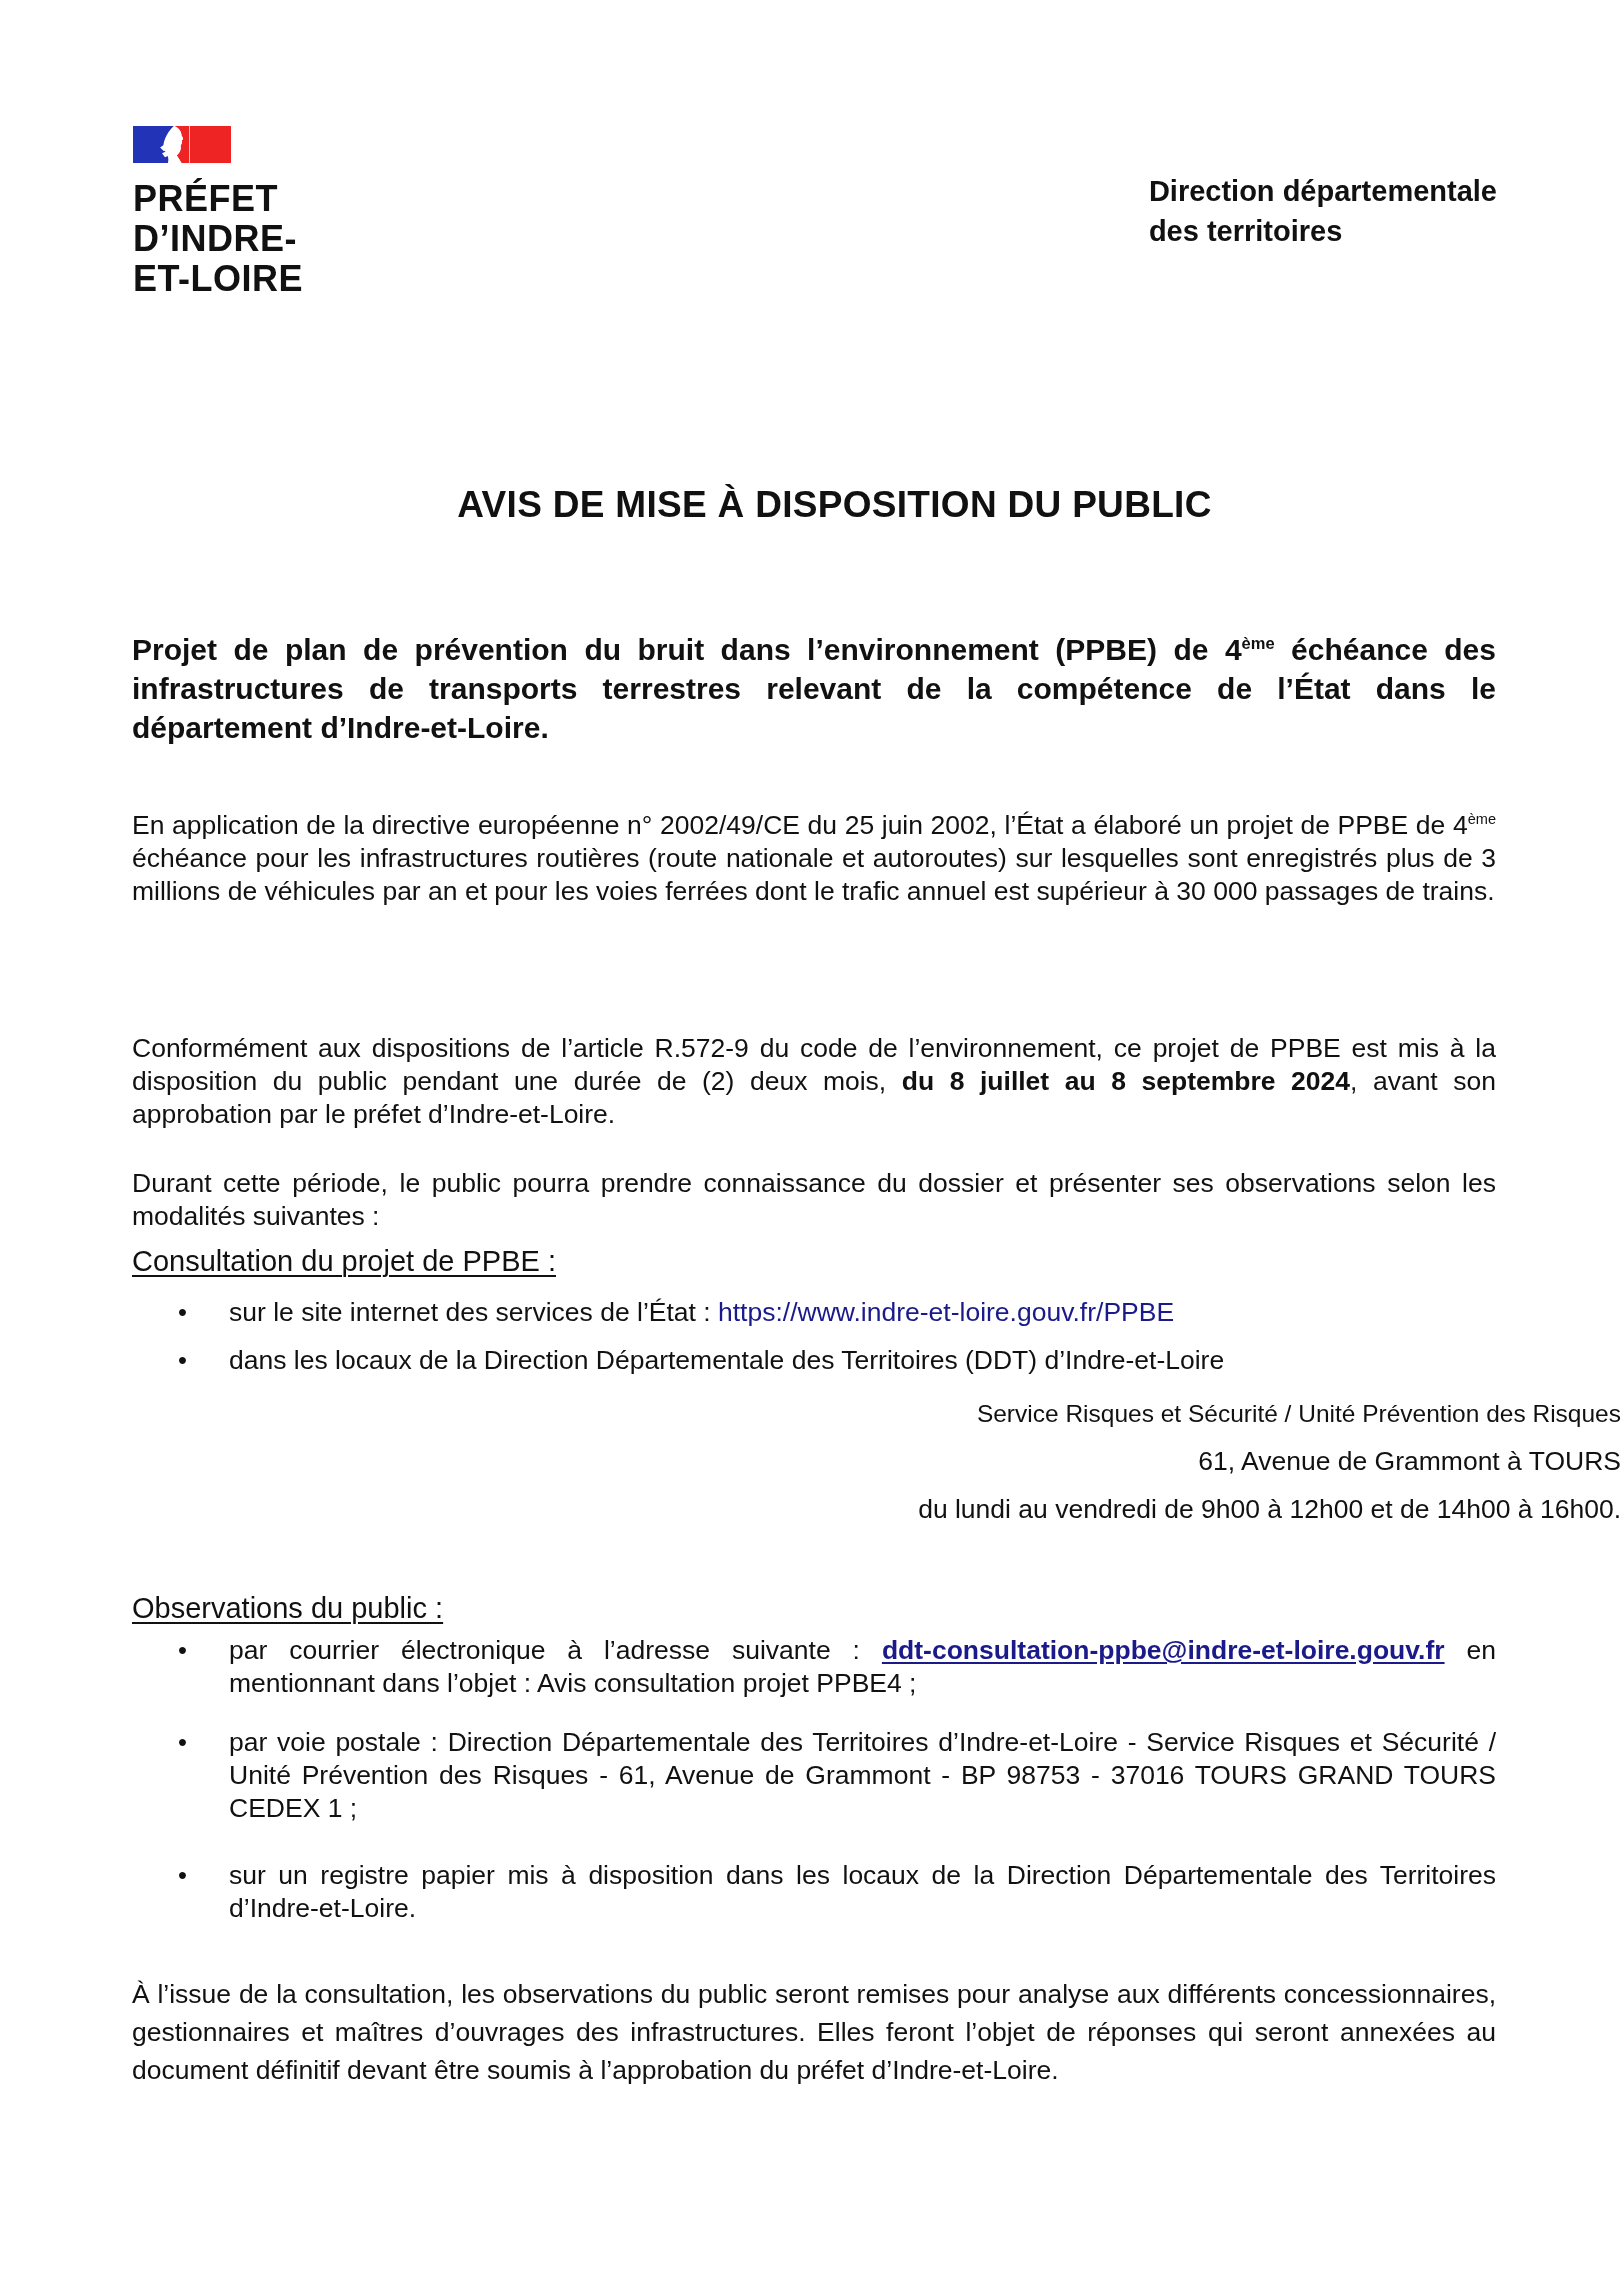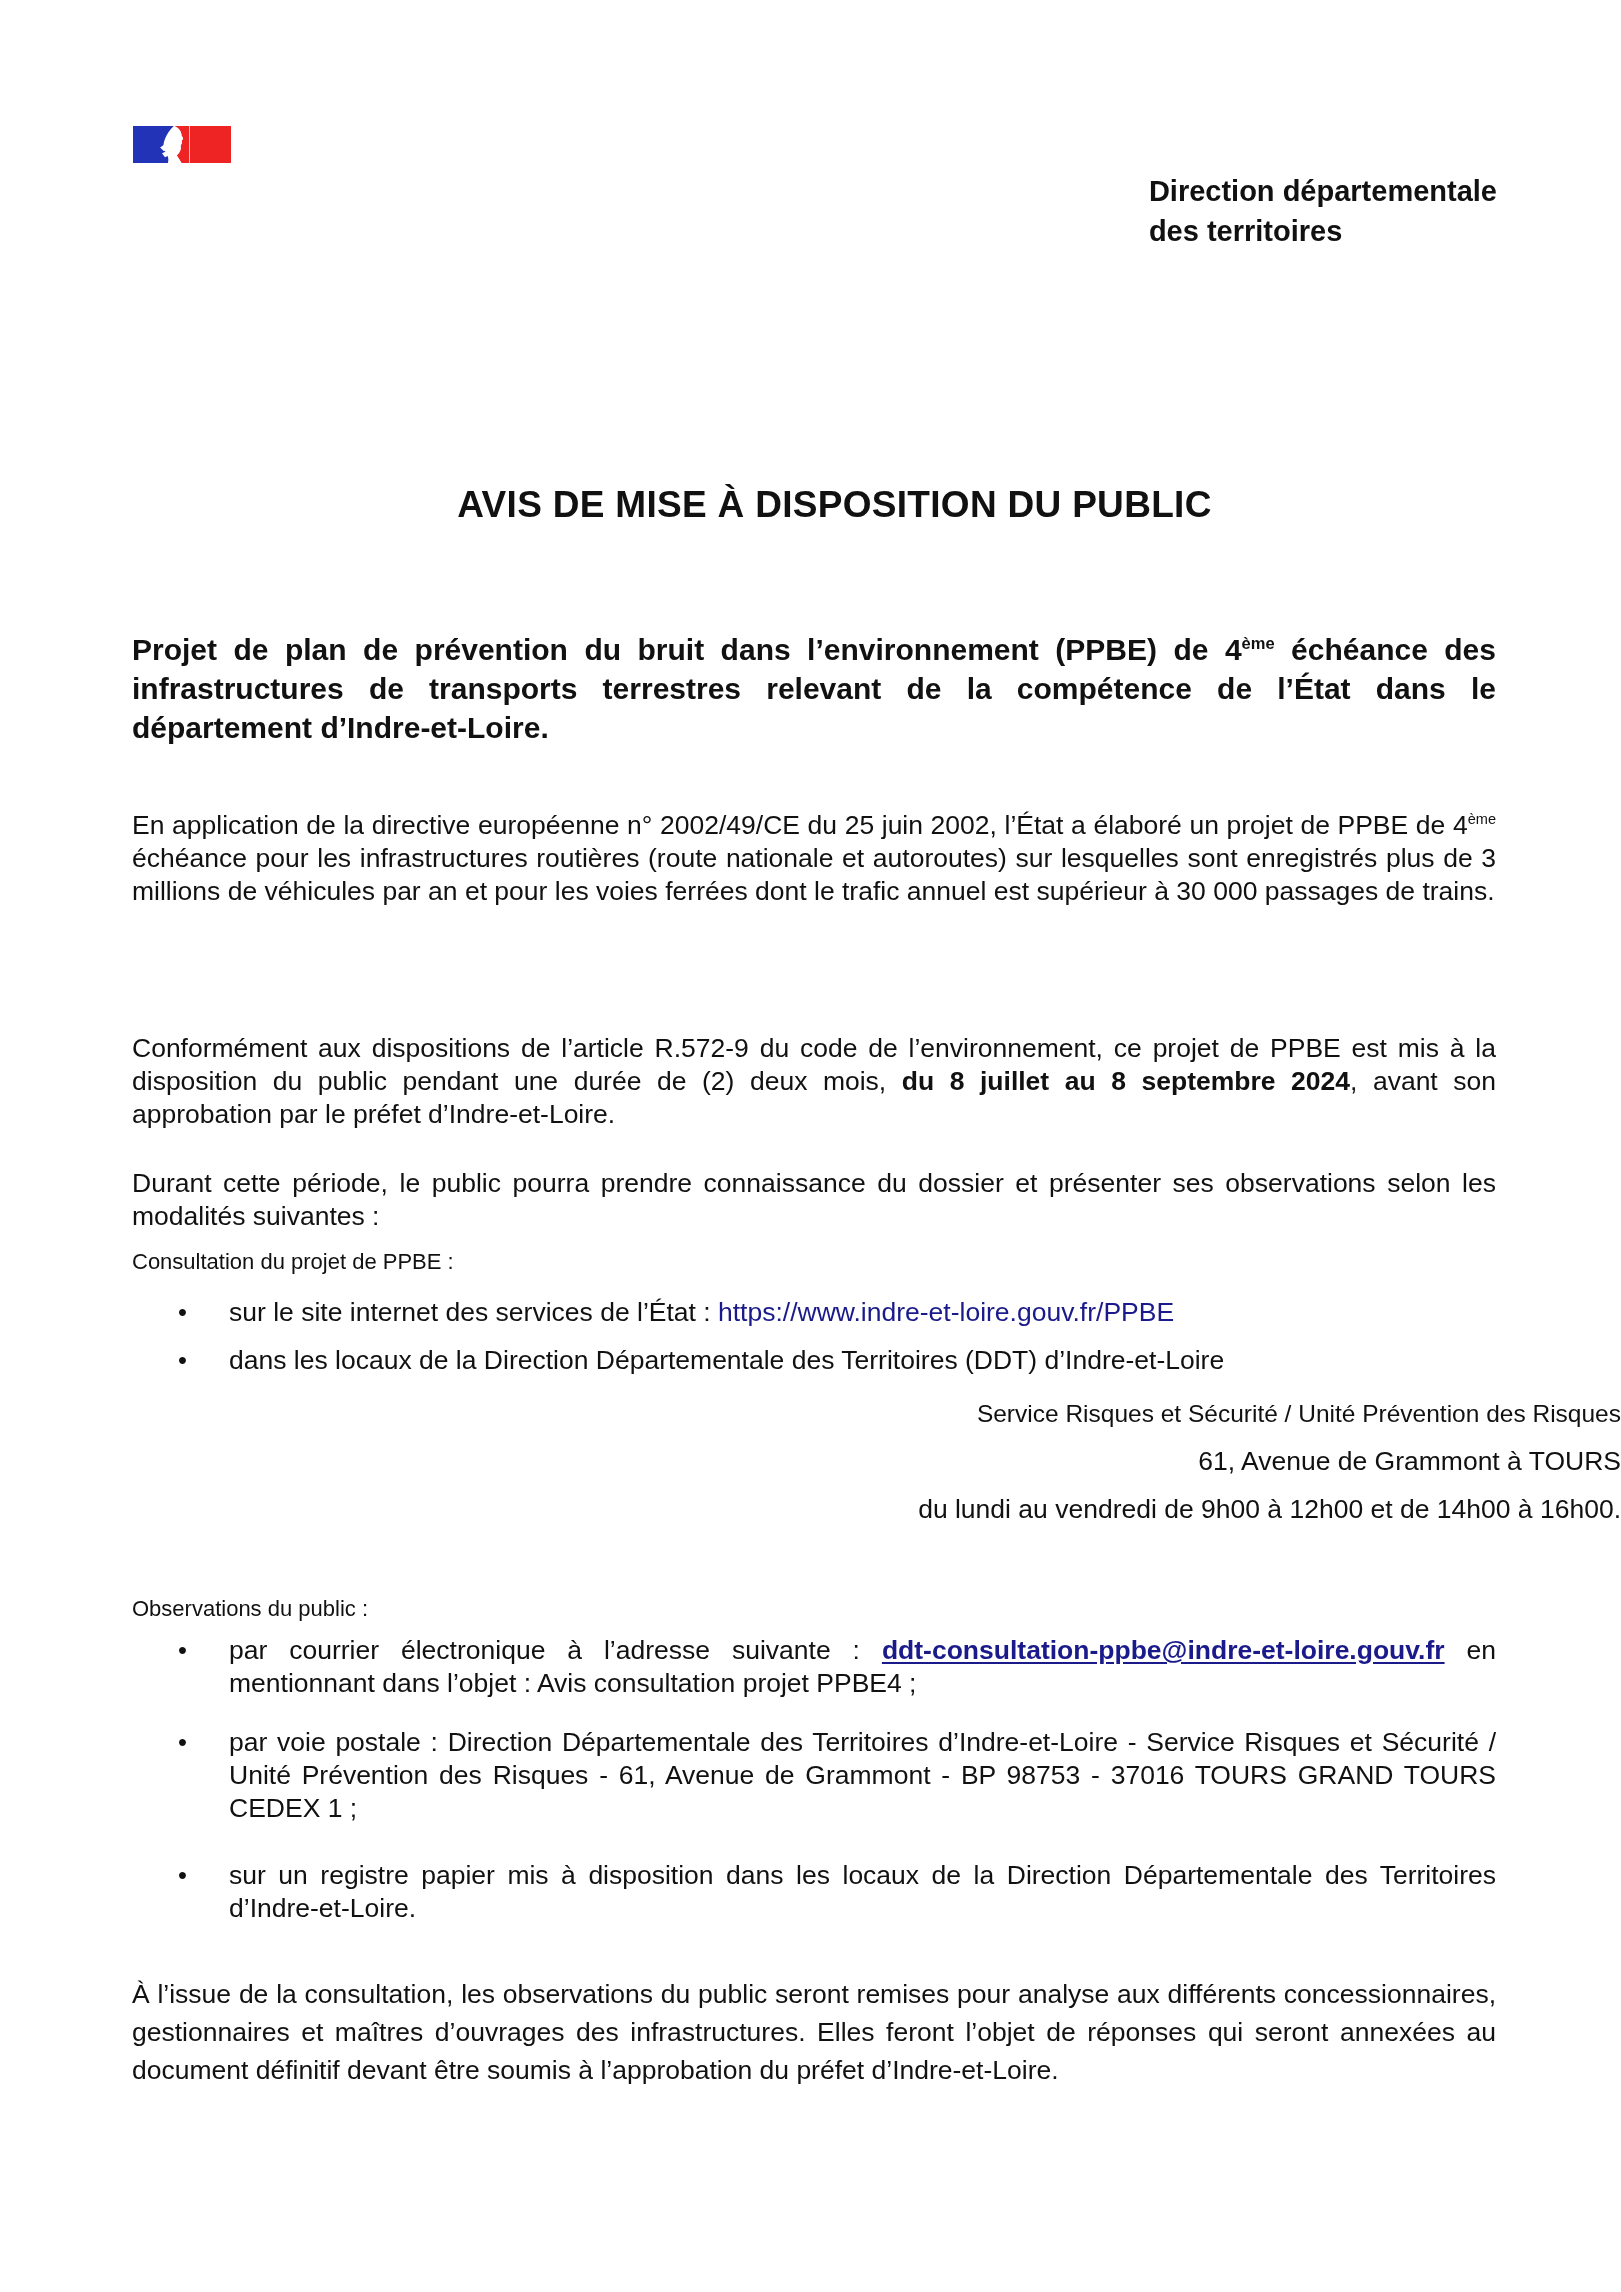--- a/index.html
+++ b/index.html
@@ -25,21 +25,21 @@
 
   .content { left: 132px; width: 1364px; }
   #subtitle { top: 630px; font-weight: 700; font-size: 30px; line-height: 39px; text-align: justify; }
   #subtitle sup, .body-text sup { font-size: 55%; vertical-align: super; line-height: 0; }
 
   .body-text { font-size: 26.5px; line-height: 33px; text-align: justify; }
   #para1 { top: 809px; }
   #para2 { top: 1032px; }
   #para3 { top: 1167px; }
 
-  .section-label { font-size: 22px; line-height: 33px; text-decoration-thickness: 2px; text-underline-offset: 3.9px; }
+  .section-label { font-size: 29px; line-height: 33px; text-decoration: underline; text-decoration-thickness: 2px; text-underline-offset: 3.9px; }
   #consultation-label { top: 1245px; }
   #observations-label { top: 1592px; }
 
   .bullet-row { position: absolute; left: 132px; width: 1364px; font-size: 26.5px; line-height: 33px; }
   .bullet-row .dot { position: absolute; left: 46px; top: 0; width: 19.6px; font-size: 25.5px; }
   .bullet-row .btext { margin-left: 97px; text-align: justify; }
 
   #cons-b1 { top: 1296px; }
   #cons-b2 { top: 1344px; }
 
@@ -65,20 +65,25 @@
   <div class="flag">
     <div class="blue"></div>
     <div class="mid">
       <svg width="43" height="37" viewBox="0 0 44 38">
         <path d="M14 0 C20 2 22 6 22 10 C24 12 24 14 22 15 C23 17 22 19 21 20 C22 24 20 28 17 30 C19 33 21 36 22 38 L30 38 L30 0 Z" fill="#ee2424"></path>
         <path d="M14 0 C20 2 22 6 22 10 C24 12 24 14 22 15 C23 17 22 19 21 20 C22 24 20 28 17 30 C19 33 21 36 22 38 L8 38 C10 32 6 28 4 24 C2 18 6 8 14 0 Z" fill="#ffffff"></path>
         <path d="M0 22 L6 18 L10 22 L4 26 Z M2 28 L9 25 L12 29 L5 32 Z" fill="#ffffff"></path>
       </svg>
     </div>
     <div class="red"></div>
+  </div>
+  <div class="prefet">
+    <div>PRÉFET</div>
+    <div>D’INDRE-</div>
+    <div>ET-LOIRE</div>
   </div>
 </div>
 
 <div id="header-right" class="abs">
   <div>Direction départementale</div>
   <div>des territoires</div>
 </div>
 
 <div id="title" class="abs">AVIS DE MISE À DISPOSITION DU PUBLIC</div>
 

